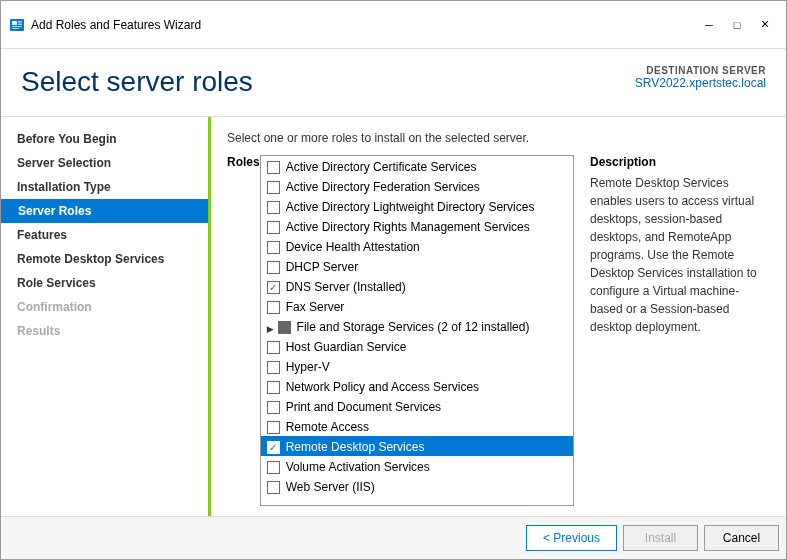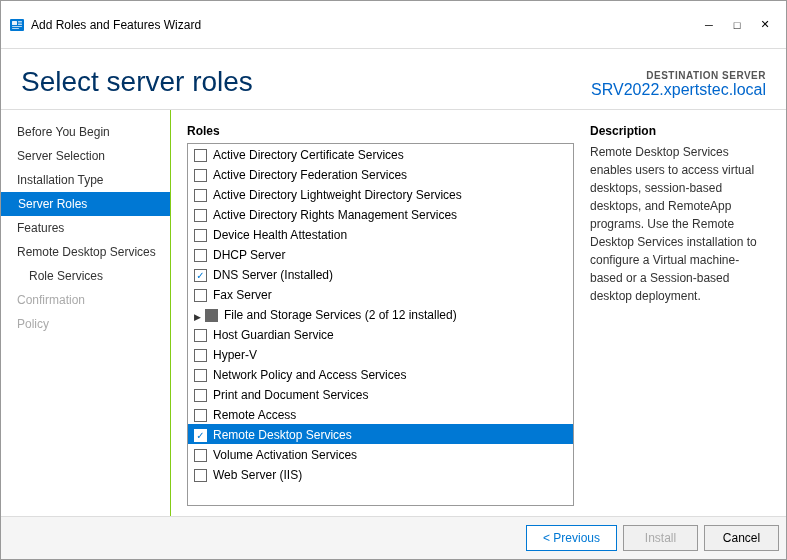--- a/index.html
+++ b/index.html
@@ -56,24 +56,24 @@
       font-size: 11px;
       display: flex;
       align-items: center;
       justify-content: center;
       color: #000;
     }
 
     
     .header {
       background: #fff;
-      padding: 16px 20px 10px 20px;
+      padding: 16px 20px 17px 20px;
       border-bottom: 1px solid #ddd;
       display: flex;
-      align-items: flex-end;
+      align-items: flex-start;
       justify-content: space-between;
     }
     .header-title {
       font-size: 28px;
       font-weight: 300;
       color: #003366;
       line-height: 1.2;
     }
     .destination-server {
       text-align: right;
@@ -81,56 +81,57 @@
       color: #555;
     }
     .destination-server .label {
       font-weight: 600;
       font-size: 10px;
       letter-spacing: 0.5px;
       color: #555;
     }
     .destination-server .server-name {
       color: #0066cc;
-      font-size: 16px;
+      font-size: 12px;
     }
 
     
     .main {
       display: flex;
       flex: 1;
       overflow: hidden;
     }
 
     
     .sidebar {
-      width: 170px;
-      background: #fff;
-      border-right: 1px solid #84cc16;
+      width: 210px;
+      background: #fff;
+      border-right: 3px solid #84cc16;
       padding: 10px 0;
       flex-shrink: 0;
+      font-weight: bold;
     }
     .sidebar-item {
       padding: 5px 16px;
       font-size: 12px;
       color: #333;
       cursor: pointer;
       white-space: nowrap;
     }
     .sidebar-item.active {
       background: #0078d4;
       color: #fff;
       padding-left: 17px;
     }
     .sidebar-item.disabled {
       color: #aaa;
       cursor: default;
     }
     .sidebar-item.sub {
-      padding-left: 28px;
+      padding-left: 16px;
     }
 
     
     .content {
       flex: 1;
       display: flex;
       flex-direction: column;
       padding: 14px 16px 10px 16px;
       overflow: hidden;
     }
@@ -145,21 +146,21 @@
       display: flex;
       flex: 1;
       gap: 16px;
       overflow: hidden;
     }
 
     
     .roles-section {
       flex: 1;
       display: flex;
-      flex-direction: column;
+      flex-direction: row;
       overflow: hidden;
     }
     .roles-label {
       font-weight: 600;
       font-size: 12px;
       margin-bottom: 5px;
       color: #000;
     }
     .roles-listbox {
       flex: 1;
@@ -307,24 +308,25 @@
 
     <div class="sidebar">
       <div class="sidebar-item">Before You Begin</div>
       <div class="sidebar-item">Server Selection</div>
       <div class="sidebar-item">Installation Type</div>
       <div class="sidebar-item active">Server Roles</div>
       <div class="sidebar-item">Features</div>
       <div class="sidebar-item">Remote Desktop Services</div>
       <div class="sidebar-item sub">Role Services</div>
       <div class="sidebar-item disabled">Confirmation</div>
-      <div class="sidebar-item disabled">Policy</div>
+      <div class="sidebar-item disabled">Results</div>
     </div>
 
     <div class="content">
+      <div class="content-description">Select one or more roles to install on the selected server.</div>
       <div class="content-columns">
 
         <div class="roles-section">
           <div class="roles-label">Roles</div>
           <div class="roles-listbox">
 
             <div class="role-item">
               <div class="checkbox"></div>
               <span>Active Directory Certificate Services</span>
             </div>

